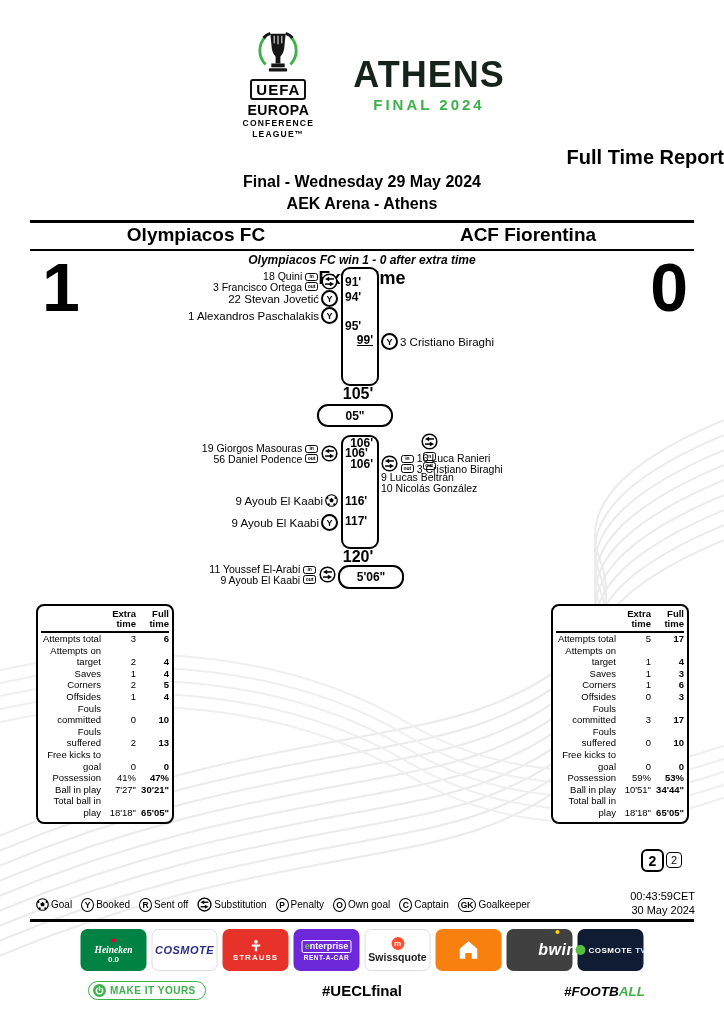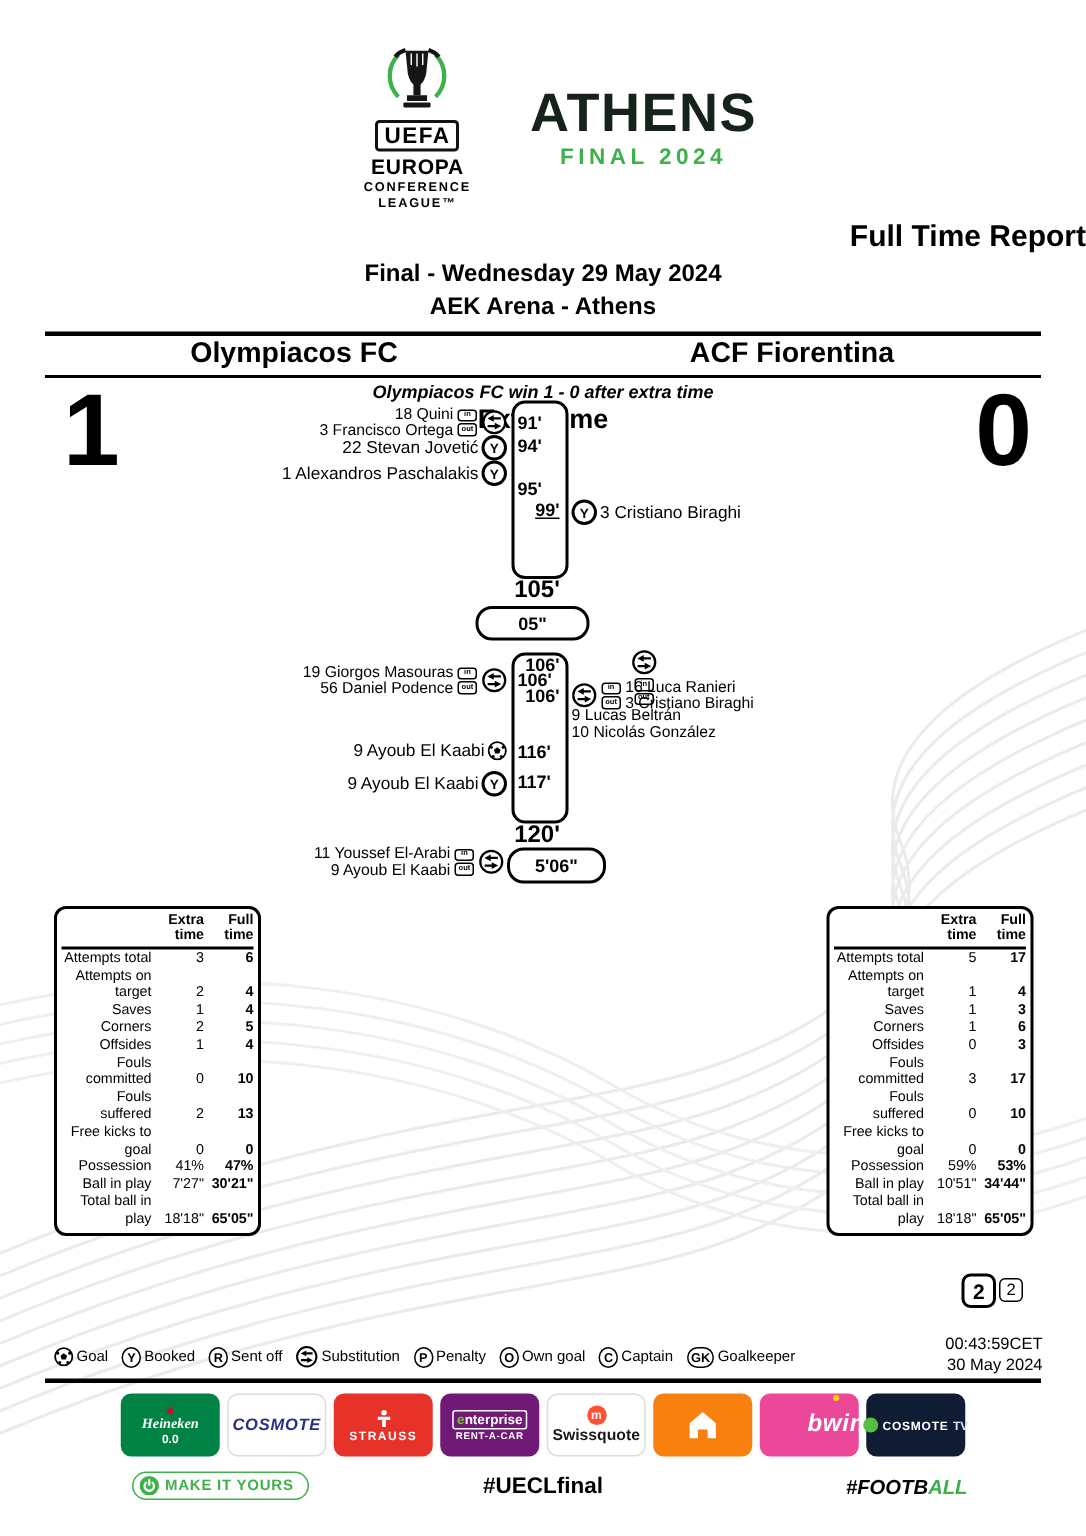--- a/index.html
+++ b/index.html
@@ -90,29 +90,29 @@
   .tile{width:66px;height:42px;border-radius:7px;display:flex;flex-direction:column;align-items:center;
         justify-content:center;gap:1px;box-sizing:border-box;position:relative;}
   .tile.white{background:#fff;border:1px solid #ddd;}
   .heineken{background:#008244;}
   .hk-star{color:#e4002b;font-size:9px;line-height:8px;}
   .hk-name{color:#fff;font-family:"Liberation Serif",serif;font-style:italic;font-weight:bold;font-size:9.5px;line-height:10px;}
   .hk-zero{color:#fff;font-weight:bold;font-size:8px;line-height:8px;}
   .laufenn{color:#2b2e83;font-style:italic;font-weight:800;font-size:11px;letter-spacing:.5px;}
   .strauss{background:#e63228;}
   .st-name{color:#fff;font-weight:bold;font-size:8px;letter-spacing:1px;}
-  .enterprise{background:#701a75;}
+  .enterprise{background:#6d28d9;}
   .en-name{border:1px solid #fff;border-radius:2px;color:#fff;font-weight:bold;font-size:9px;padding:0 2px;line-height:11px;}
   .en-name .e{color:#7ac143;}
   .en-sub{color:#fff;font-size:6.5px;font-weight:bold;letter-spacing:.5px;}
   .sq-ic{width:13px;height:13px;border-radius:50%;background:#ff5032;color:#fff;font-weight:bold;font-size:8px;
          display:flex;align-items:center;justify-content:center;line-height:1;}
   .sq-name{color:#1a1a1a;font-size:10.5px;font-weight:bold;}
   .justeat{background:#f7800f;}
-  .bwin{background:#ec4899;padding-left:36px;}
+  .bwin{background:#404040;padding-left:36px;}
   .bwin-txt{color:#fff;font-weight:800;font-style:italic;font-size:16px;letter-spacing:.5px;position:relative;}
   .bwin-dot{position:absolute;width:4px;height:4px;border-radius:50%;background:#ffd400;top:1px;right:13px;}
   .cosmote{background:#101c33;}
   .cs-row{display:flex;align-items:center;gap:3px;}
   .cs-ic{width:10px;height:10px;border-radius:50%;background:#58be3f;}
   .cs-name{color:#fff;font-weight:bold;font-size:8px;letter-spacing:.5px;}
   .cs-tv{color:#cfe9ff;font-weight:bold;font-size:8px;}
 
   
   .miy{position:absolute;top:981px;left:88px;display:flex;align-items:center;gap:4px;border:1.5px solid #3eb14b;

